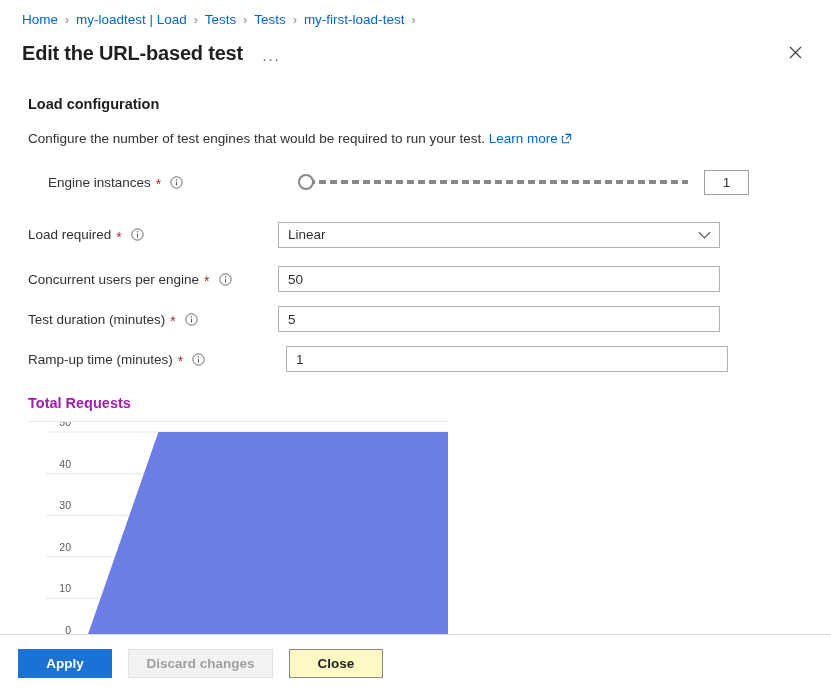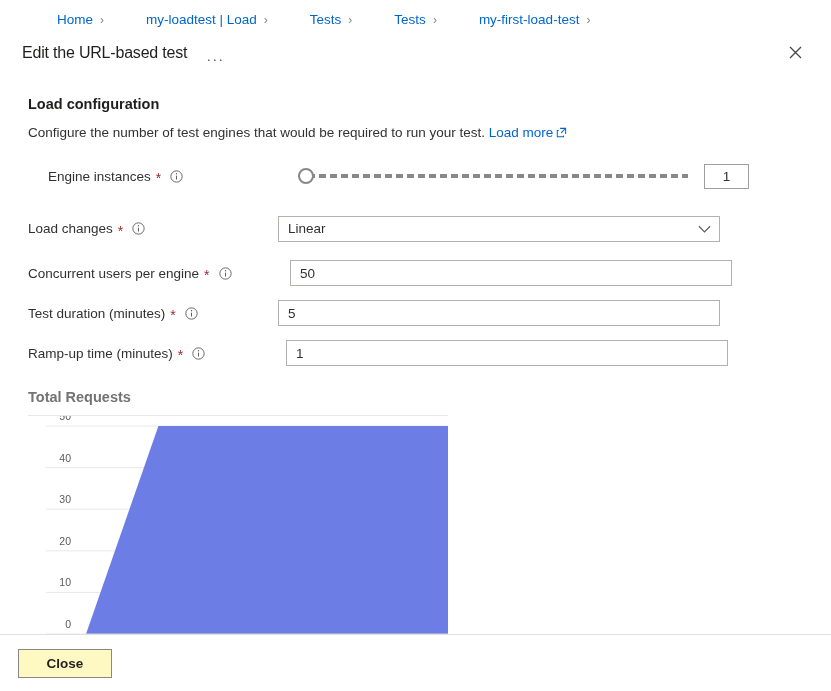--- a/index.html
+++ b/index.html
@@ -17,40 +17,39 @@
     display: flex;
     align-items: center;
     padding: 9px 0 0 22px;
     font-size: 13.5px;
     height: 30px;
   }
   .crumb {
     color: #0066cc;
     cursor: pointer;
     white-space: nowrap;
-    margin-left: 35px;
   }
   .crumb-sep {
     color: #8a8886;
     margin: 0 7px;
     font-size: 12px;
     user-select: none;
   }
 
   
   .title-row {
     display: flex;
     align-items: center;
     padding: 2px 0 0 22px;
     position: relative;
     height: 44px;
   }
   .page-title {
-    font-size: 16px;
-    font-weight: 400;
+    font-size: 20px;
+    font-weight: 700;
     color: #201f1e;
     letter-spacing: -0.2px;
   }
   .ellipsis-btn {
     margin-left: 14px;
     color: #605e5c;
     font-size: 15px;
     letter-spacing: 1px;
     cursor: pointer;
     padding: 2px 5px;
@@ -69,21 +68,21 @@
   }
 
   
   .section {
     padding: 22px 0 0 28px;
   }
   .section-title {
     font-size: 14.5px;
     font-weight: 600;
     color: #201f1e;
-    margin-bottom: 13px;
+    margin-bottom: 19px;
   }
   .section-desc {
     font-size: 13.5px;
     color: #323130;
     margin-bottom: 0;
   }
   .link {
     color: #0066cc;
     cursor: pointer;
     text-decoration: none;
@@ -192,21 +191,21 @@
     transform: translateY(-50%);
     pointer-events: none;
     color: #605e5c;
   }
 
   
   .chart-block { padding: 16px 0 0 28px; }
   .chart-title {
     font-size: 14.5px;
     font-weight: 600;
-    color: #737373;
+    color: #a21caf;
     margin-bottom: 10px;
   }
   .chart-box {
     position: relative;
     width: 420px;
     height: 238px;
     border-top: 1px solid #e8e8e8;
     border-bottom: 1px solid #e8e8e8;
   }
   .chart-svg { display: block; }
@@ -274,21 +273,21 @@
     <svg width="13" height="13" viewBox="0 0 13 13" aria-hidden="true">
       <path d="M1 1 L12 12 M12 1 L1 12" stroke="#484644" stroke-width="1.3" fill="none"></path>
     </svg>
   </span>
 </div>
 
 <div class="section">
   <div class="section-title">Load configuration</div>
   <div class="section-desc">
     <span>Configure the number of test engines that would be required to run your test.</span>
-    <a class="link"><span>Load more</span><svg class="ext-icon" width="11" height="11" viewBox="0 0 12 12" aria-hidden="true">
+    <a class="link"><span>Learn more</span><svg class="ext-icon" width="11" height="11" viewBox="0 0 12 12" aria-hidden="true">
           <path d="M4.5 1.5 H10.5 V7.5" stroke="#0066cc" stroke-width="1.1" fill="none"></path>
           <path d="M10.2 1.8 L5.6 6.4" stroke="#0066cc" stroke-width="1.1" fill="none"></path>
           <path d="M8.2 9.3 V10.7 H1.4 V3.9 H2.9" stroke="#0066cc" stroke-width="1.1" fill="none"></path>
         </svg></a>
   </div>
 </div>
 
 <div class="form">
 
   <div class="row" style="height:56px;margin-left:20px;">
@@ -307,41 +306,41 @@
       <div class="slider">
         <div class="slider-track"></div>
         <div class="slider-thumb"></div>
       </div>
       <input class="slider-value" type="text" value="1" style="">
     </div>
   </div>
 
   <div class="row" style="height:49px;">
     <div class="row-label">
-      <span>Load changes</span>
+      <span>Load required</span>
       <span class="req">*</span>
       <span class="info-icon">
         <svg width="13" height="13" viewBox="0 0 14 14" aria-hidden="true">
           <circle cx="7" cy="7" r="6.1" fill="none" stroke="#605e5c" stroke-width="1"></circle>
           <circle cx="7" cy="4.1" r="0.75" fill="#605e5c"></circle>
           <path d="M7 6.1 V10.2" stroke="#605e5c" stroke-width="1.1"></path>
         </svg>
       </span>
     </div>
     <div class="select-wrap">
       <input class="field" type="text" readonly="" value="Linear" style="">
       <span class="chev">
         <svg width="13" height="9" viewBox="0 0 14 9" aria-hidden="true">
           <path d="M1 1 L7 7 L13 1" stroke="#605e5c" stroke-width="1.3" fill="none"></path>
         </svg>
       </span>
     </div>
   </div>
 
-  <div class="row" style="height:40px;gap:12px;">
+  <div class="row" style="height:40px;">
     <div class="row-label">
       <span>Concurrent users per engine</span>
       <span class="req">*</span>
       <span class="info-icon">
         <svg width="13" height="13" viewBox="0 0 14 14" aria-hidden="true">
           <circle cx="7" cy="7" r="6.1" fill="none" stroke="#605e5c" stroke-width="1"></circle>
           <circle cx="7" cy="4.1" r="0.75" fill="#605e5c"></circle>
           <path d="M7 6.1 V10.2" stroke="#605e5c" stroke-width="1.1"></path>
         </svg>
       </span>
@@ -402,14 +401,16 @@
         <line x1="130.4" y1="218" x2="130.4" y2="224" stroke="#bdbdbd" stroke-width="1"></line>
         <line x1="202.8" y1="218" x2="202.8" y2="224" stroke="#bdbdbd" stroke-width="1"></line>
         <line x1="275.2" y1="218" x2="275.2" y2="224" stroke="#bdbdbd" stroke-width="1"></line>
         <line x1="347.6" y1="218" x2="347.6" y2="224" stroke="#bdbdbd" stroke-width="1"></line>
         <line x1="420" y1="218" x2="420" y2="224" stroke="#bdbdbd" stroke-width="1"></line>
       </svg>
   </div>
 </div>
 
 <div class="footer">
+  <button class="btn btn-primary">Apply</button>
+  <button class="btn btn-disabled" disabled="">Discard changes</button>
   <button class="btn btn-default">Close</button>
 </div>
 
 </body></html>

